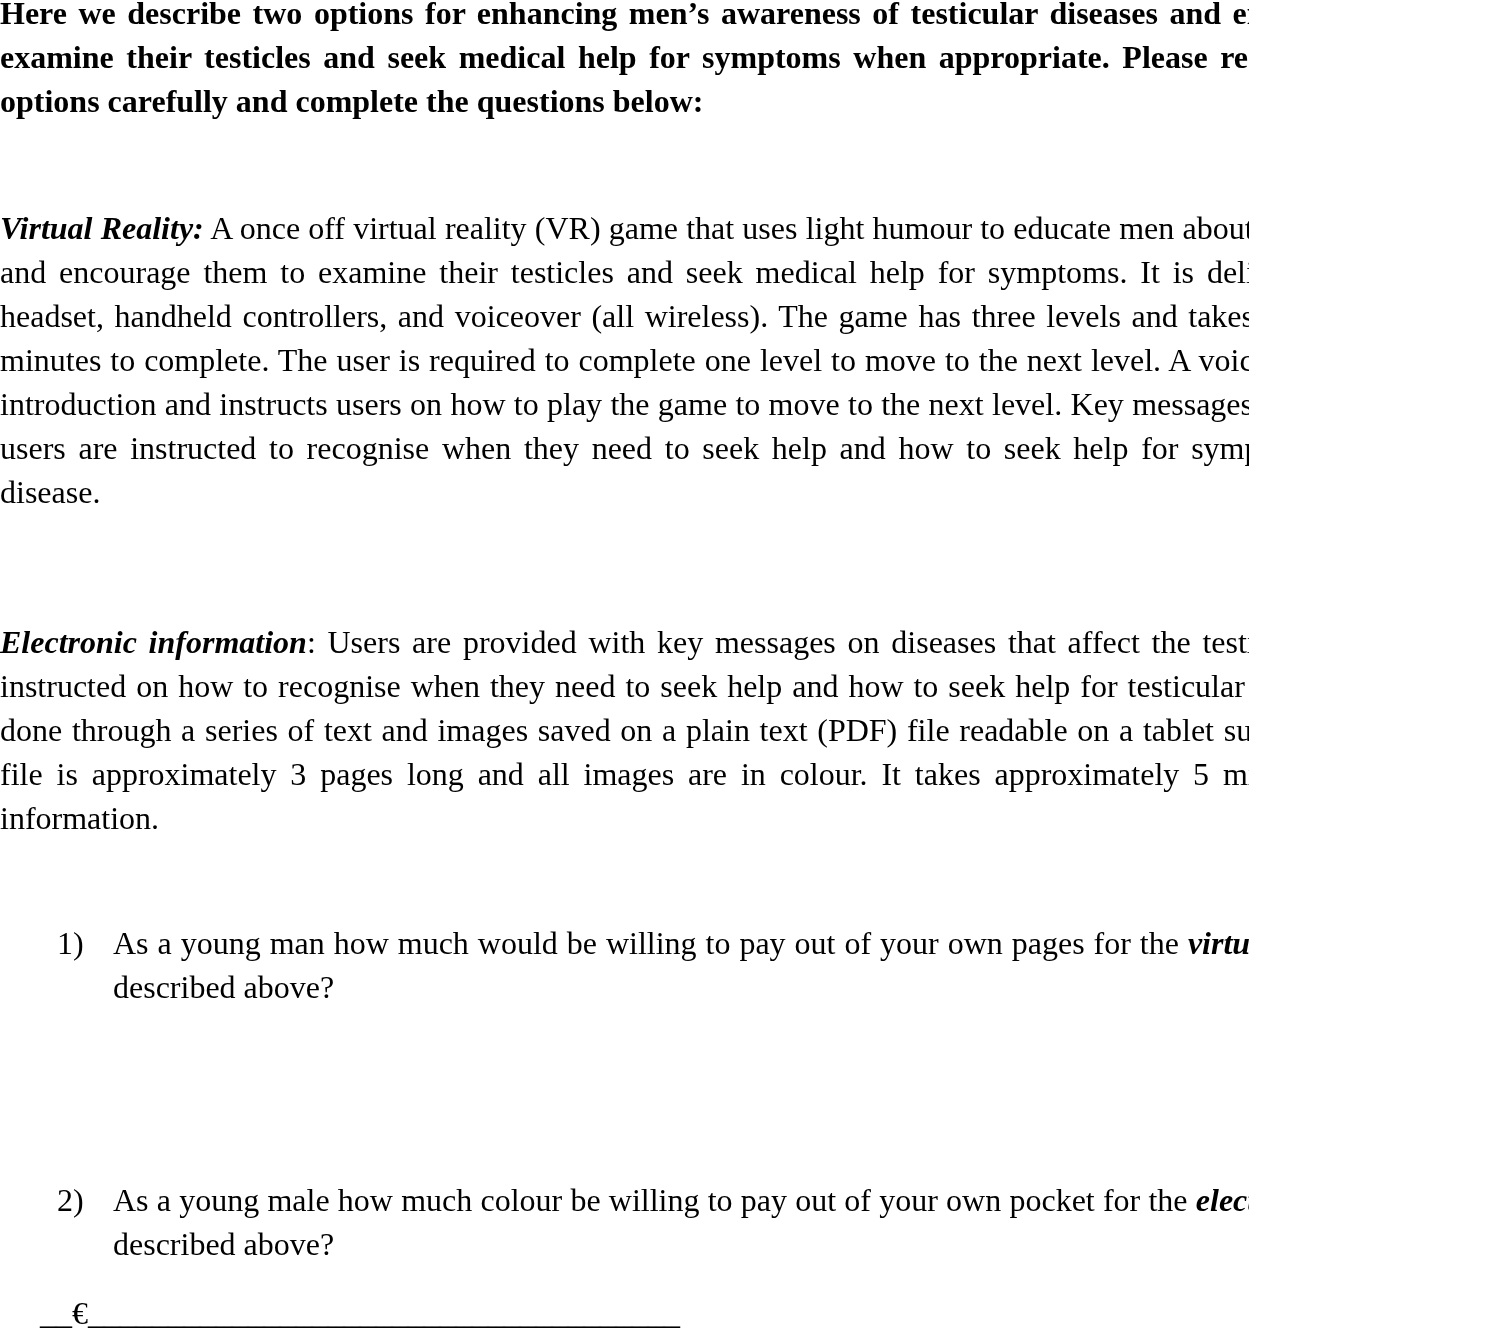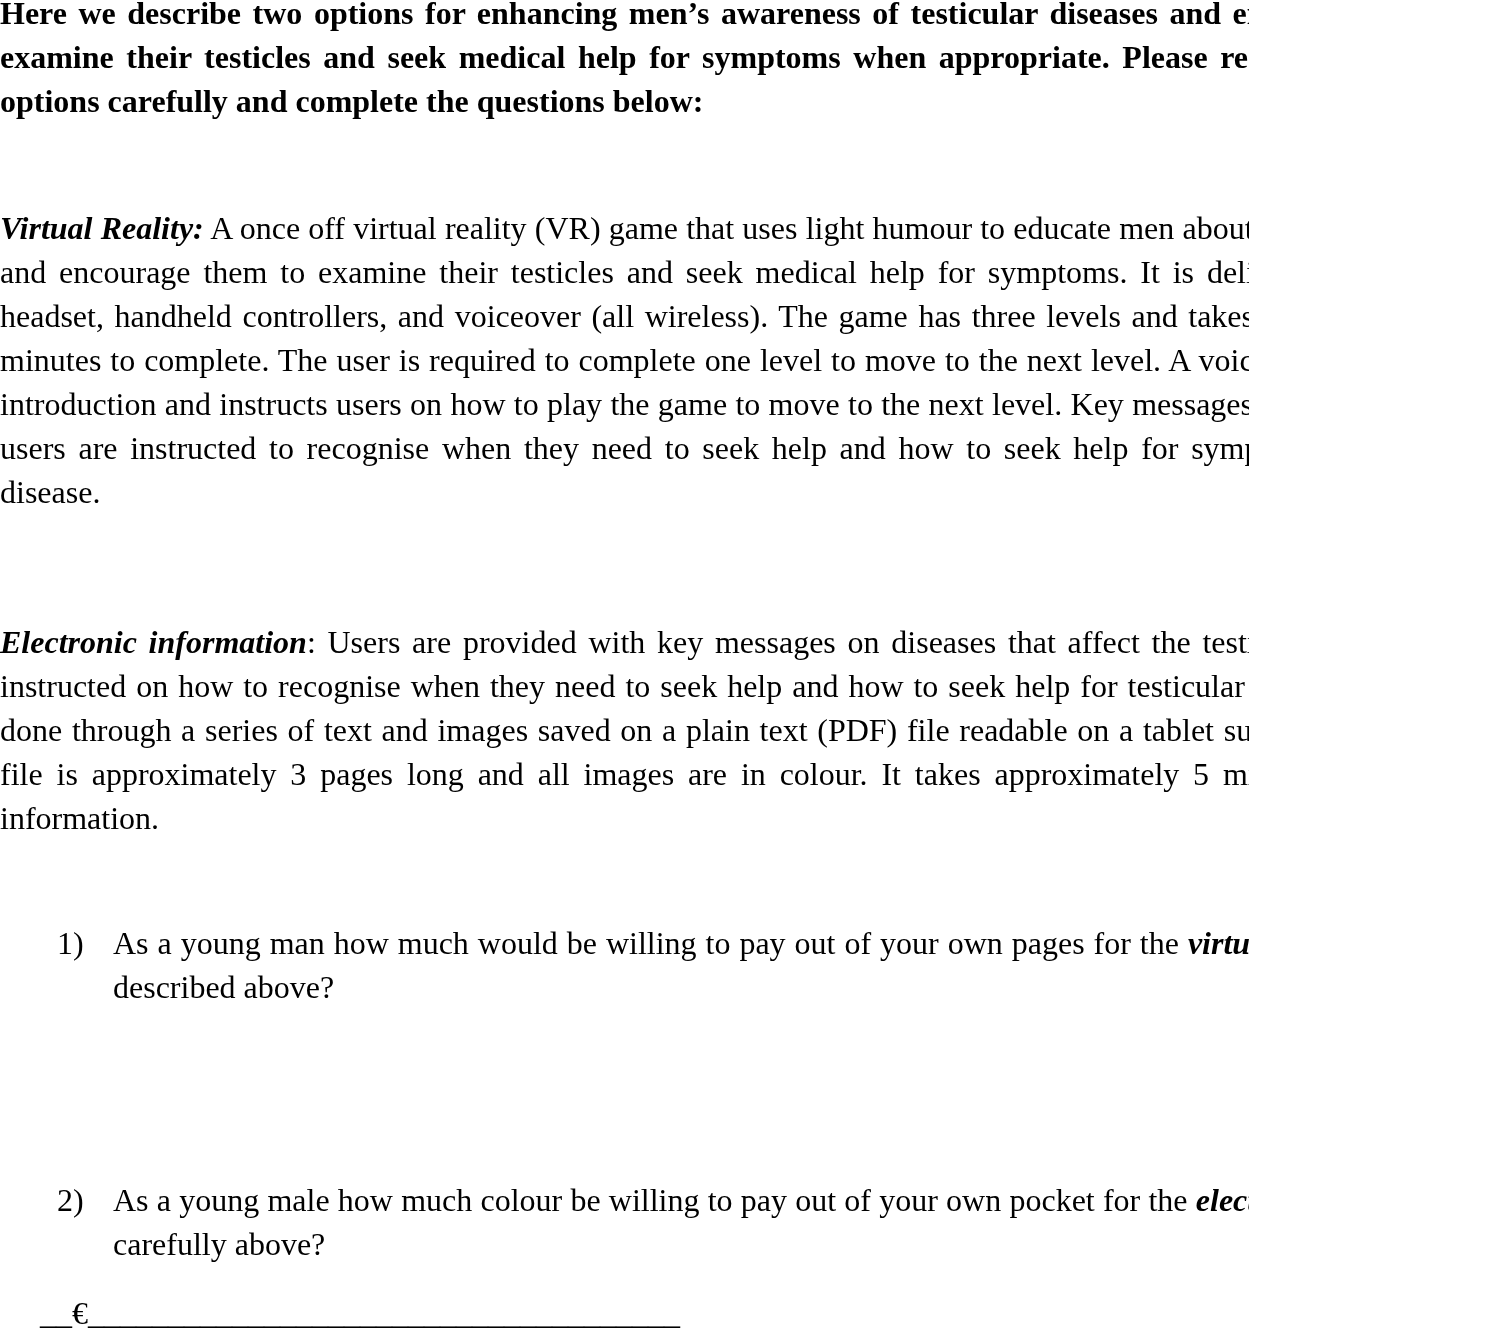--- a/index.html
+++ b/index.html
@@ -68,18 +68,18 @@
   <p class="para" id="ei-p"><b class="bold">Electronic information</b><span>: Users are provided with key messages on diseases that affect the testicle. They are also instructed on how to recognise when they need to seek help and how to seek help for testicular symptoms. This is done through a series of text and images saved on a plain text (PDF) file readable on a tablet such as an iPad. The file is approximately 3 pages long and all images are in colour. It takes approximately 5 minutes to read this information.</span></p>
 
   <div class="question" id="q1">
     <span class="qnum">1)</span>
     <p class="qtext"><span>As a young man how much would be willing to pay out of your own pages for the </span><b class="bold">virtual symptoms</b><span> game described above?</span></p>
   </div>
 
 
   <div class="question" id="q2">
     <span class="qnum">2)</span>
-    <p class="qtext"><span>As a young male how much colour be willing to pay out of your own pocket for the </span><b class="bold">electronic information</b><span> carefully above?</span></p>
+    <p class="qtext"><span>As a young male how much colour be willing to pay out of your own pocket for the </span><b class="bold">electronic information</b><span> described above?</span></p>
   </div>
 
   <div class="answer" id="a2">__€_____________________________________</div>
 
 </div>
 
 </body></html>

